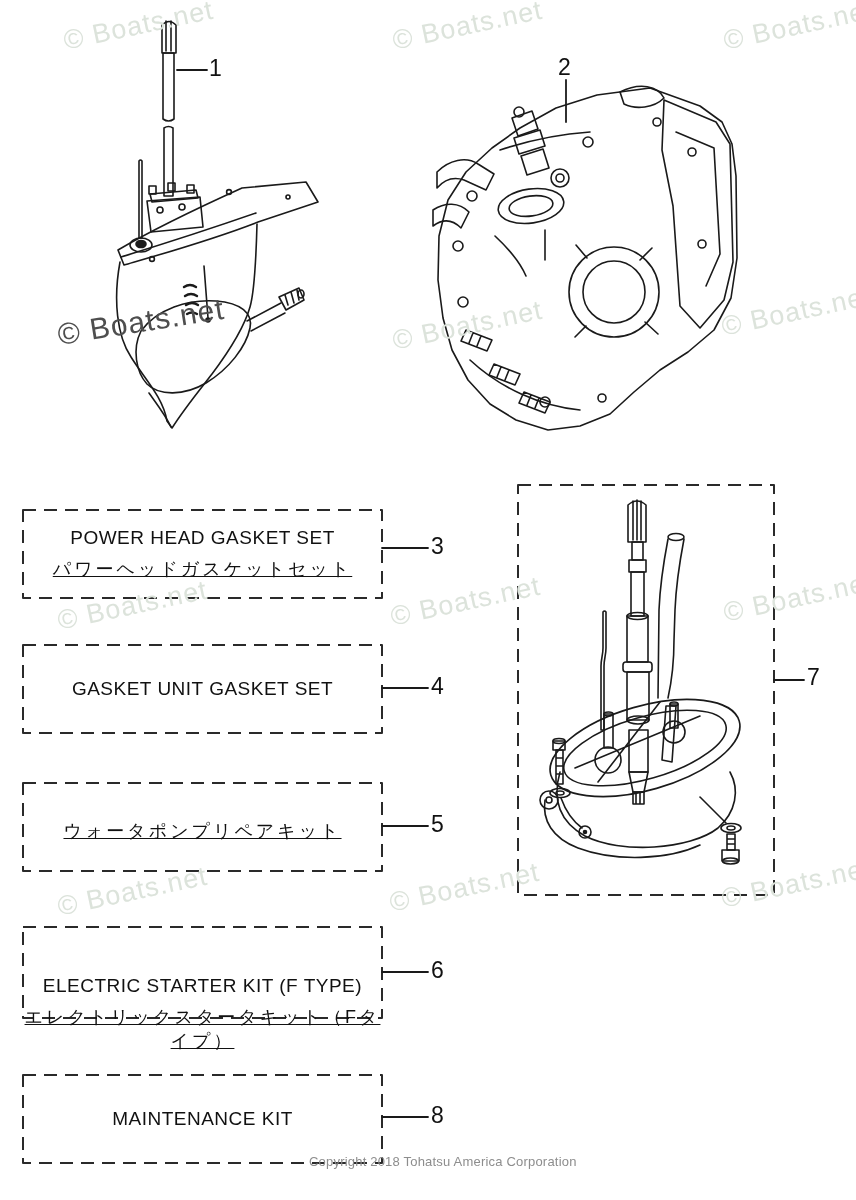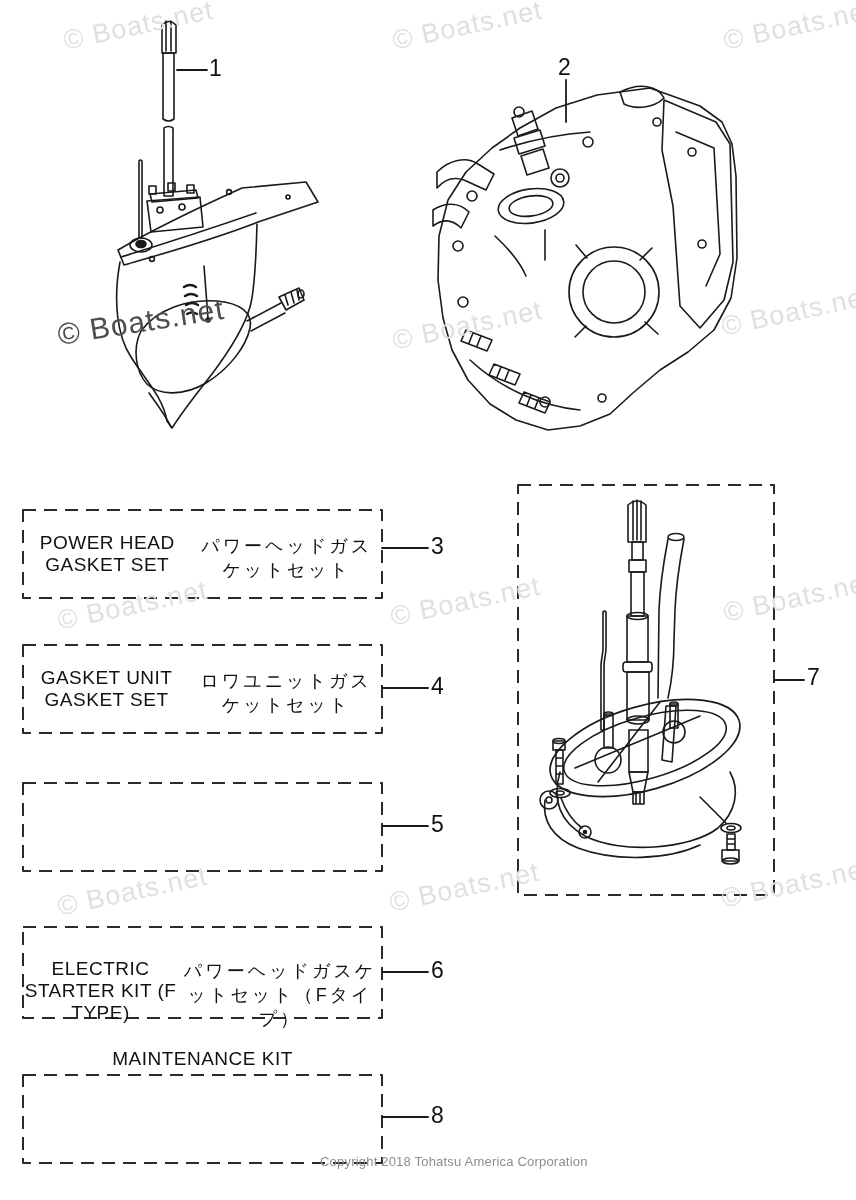--- a/index.html
+++ b/index.html
@@ -10,30 +10,30 @@
   svg.art{position:absolute;left:0;top:0;}
   .wm{
     position:absolute;white-space:nowrap;
     font-size:27px;color:#dce3db;letter-spacing:1px;
     transform:rotate(-12deg);transform-origin:left center;
     user-select:none;pointer-events:none;
   }
   .wm.dark{color:#4e4e4e;font-size:30px;transform:rotate(-9deg);}
   .kitbox{
     position:absolute;left:23px;width:359px;
-    display:flex;flex-direction:row;align-items:center;justify-content:center;
+    display:flex;flex-direction:column;align-items:center;justify-content:center;
     text-align:center;color:#111;
   }
   .kitbox .en{font-size:19px;letter-spacing:0.5px;}
-  .kitbox .ja{font-size:18px;letter-spacing:3px;margin-top:8px;}
+  .kitbox .ja{font-size:18px;letter-spacing:3px;margin-top:8px;text-decoration:underline;}
   .callout{
     position:absolute;font-size:23px;color:#111;line-height:1;
   }
   .copyright{
-    position:absolute;left:320px;top:1154px;
+    position:absolute;left:309px;top:1154px;
     font-size:13px;color:#8d8d8d;letter-spacing:0.2px;
   }
 </style>
 </head>
 <body>
 
 <svg class="art" width="856" height="1200" viewBox="0 0 856 1200">
   <g fill="none" stroke="#1a1a1a" stroke-width="1.6" stroke-linejoin="round" stroke-linecap="round">
 
     <g>
@@ -183,29 +183,29 @@
 <div class="wm" style="left:58px;top:892px">© Boats.net</div>
 <div class="wm" style="left:390px;top:888px">© Boats.net</div>
 <div class="wm" style="left:722px;top:884px">© Boats.net</div>
 
 <div class="kitbox" style="top:510px;height:88px">
   <div class="en">POWER HEAD GASKET SET</div>
   <div class="ja">パワーヘッドガスケットセット</div>
 </div>
 <div class="kitbox" style="top:645px;height:88px">
   <div class="en">GASKET UNIT GASKET SET</div>
-  <div class="ja">ロワユニットガスケットセット</div>
 </div>
 <div class="kitbox" style="top:783px;height:88px">
-</div>
-<div class="kitbox" style="top:945px;height:91px">
+  <div class="ja">ウォータポンプリペアキット</div>
+</div>
+<div class="kitbox" style="top:968px;height:91px">
   <div class="en">ELECTRIC STARTER KIT (F TYPE)</div>
-  <div class="ja">パワーヘッドガスケットセット（Fタイプ）</div>
-</div>
-<div class="kitbox" style="top:1015px;height:88px">
+  <div class="ja">エレクトリックスタータキット（Fタイプ）</div>
+</div>
+<div class="kitbox" style="top:1075px;height:88px">
   <div class="en">MAINTENANCE KIT</div>
 </div>
 
 <div class="callout" style="left:209px;top:57px">1</div>
 <div class="callout" style="left:558px;top:56px">2</div>
 <div class="callout" style="left:431px;top:535px">3</div>
 <div class="callout" style="left:431px;top:675px">4</div>
 <div class="callout" style="left:431px;top:813px">5</div>
 <div class="callout" style="left:431px;top:959px">6</div>
 <div class="callout" style="left:807px;top:666px">7</div>

